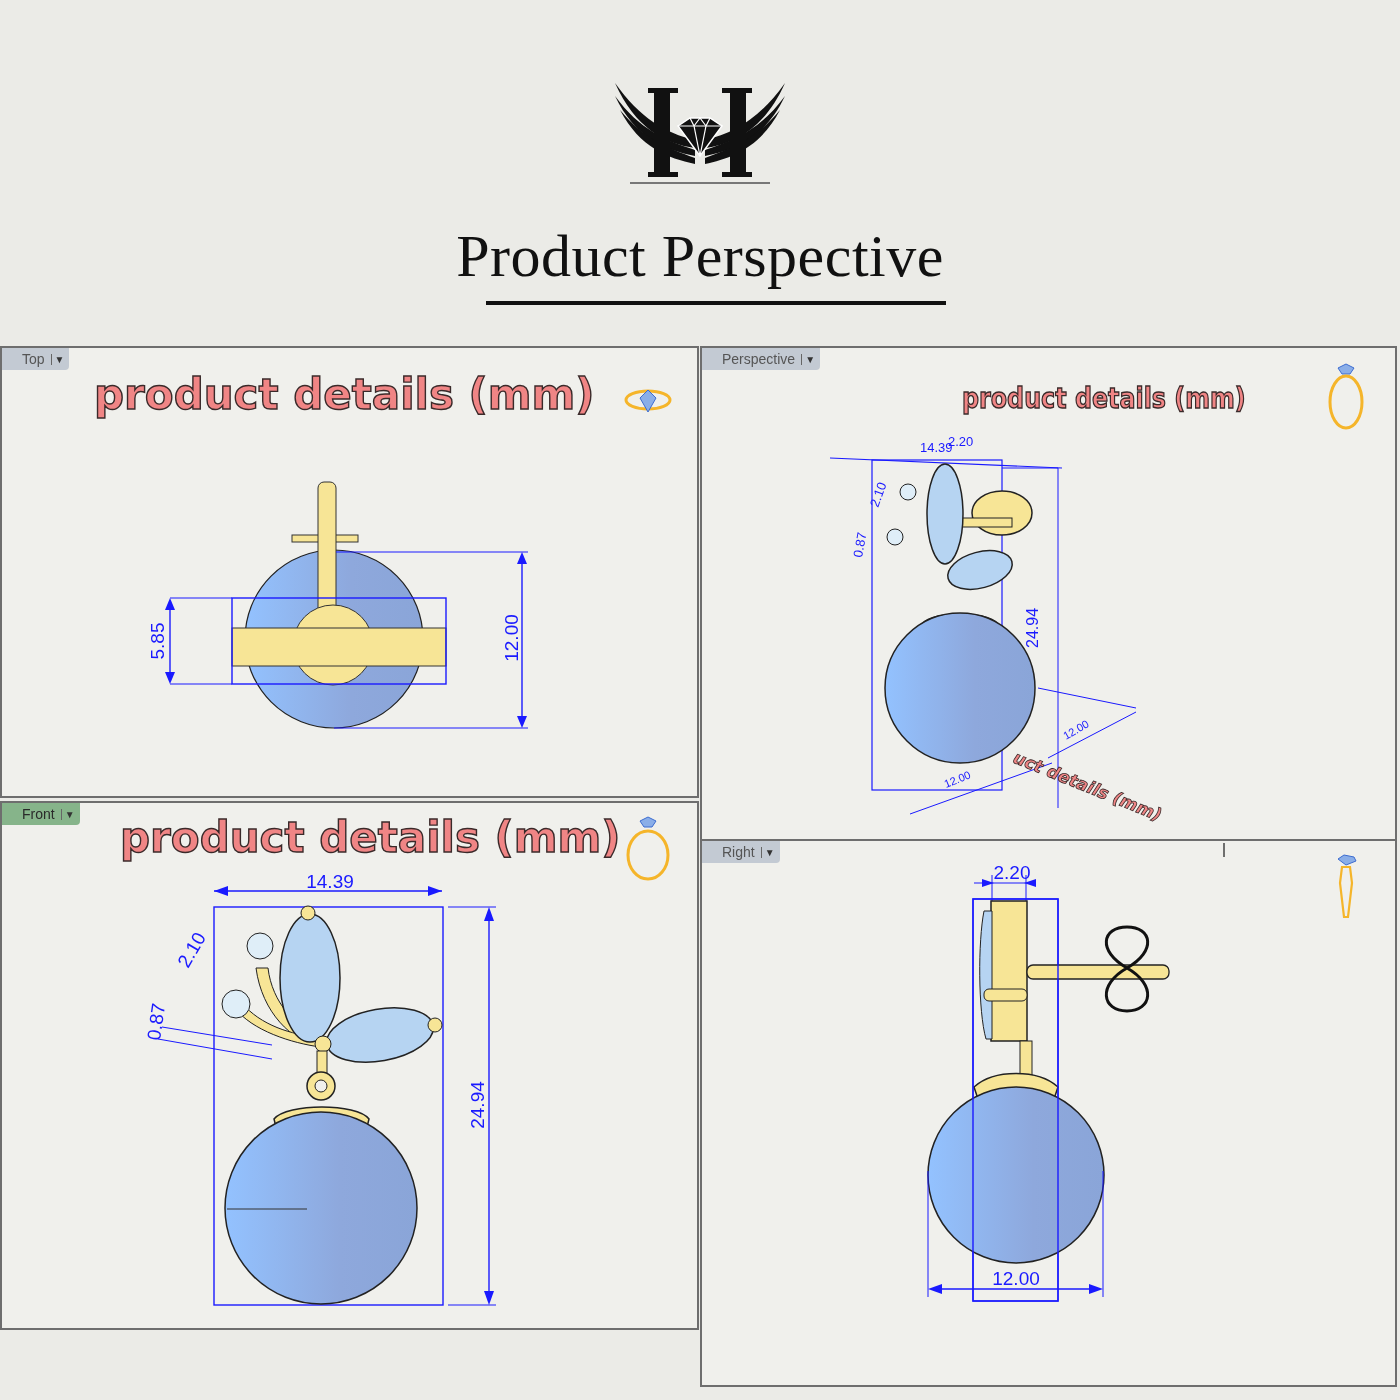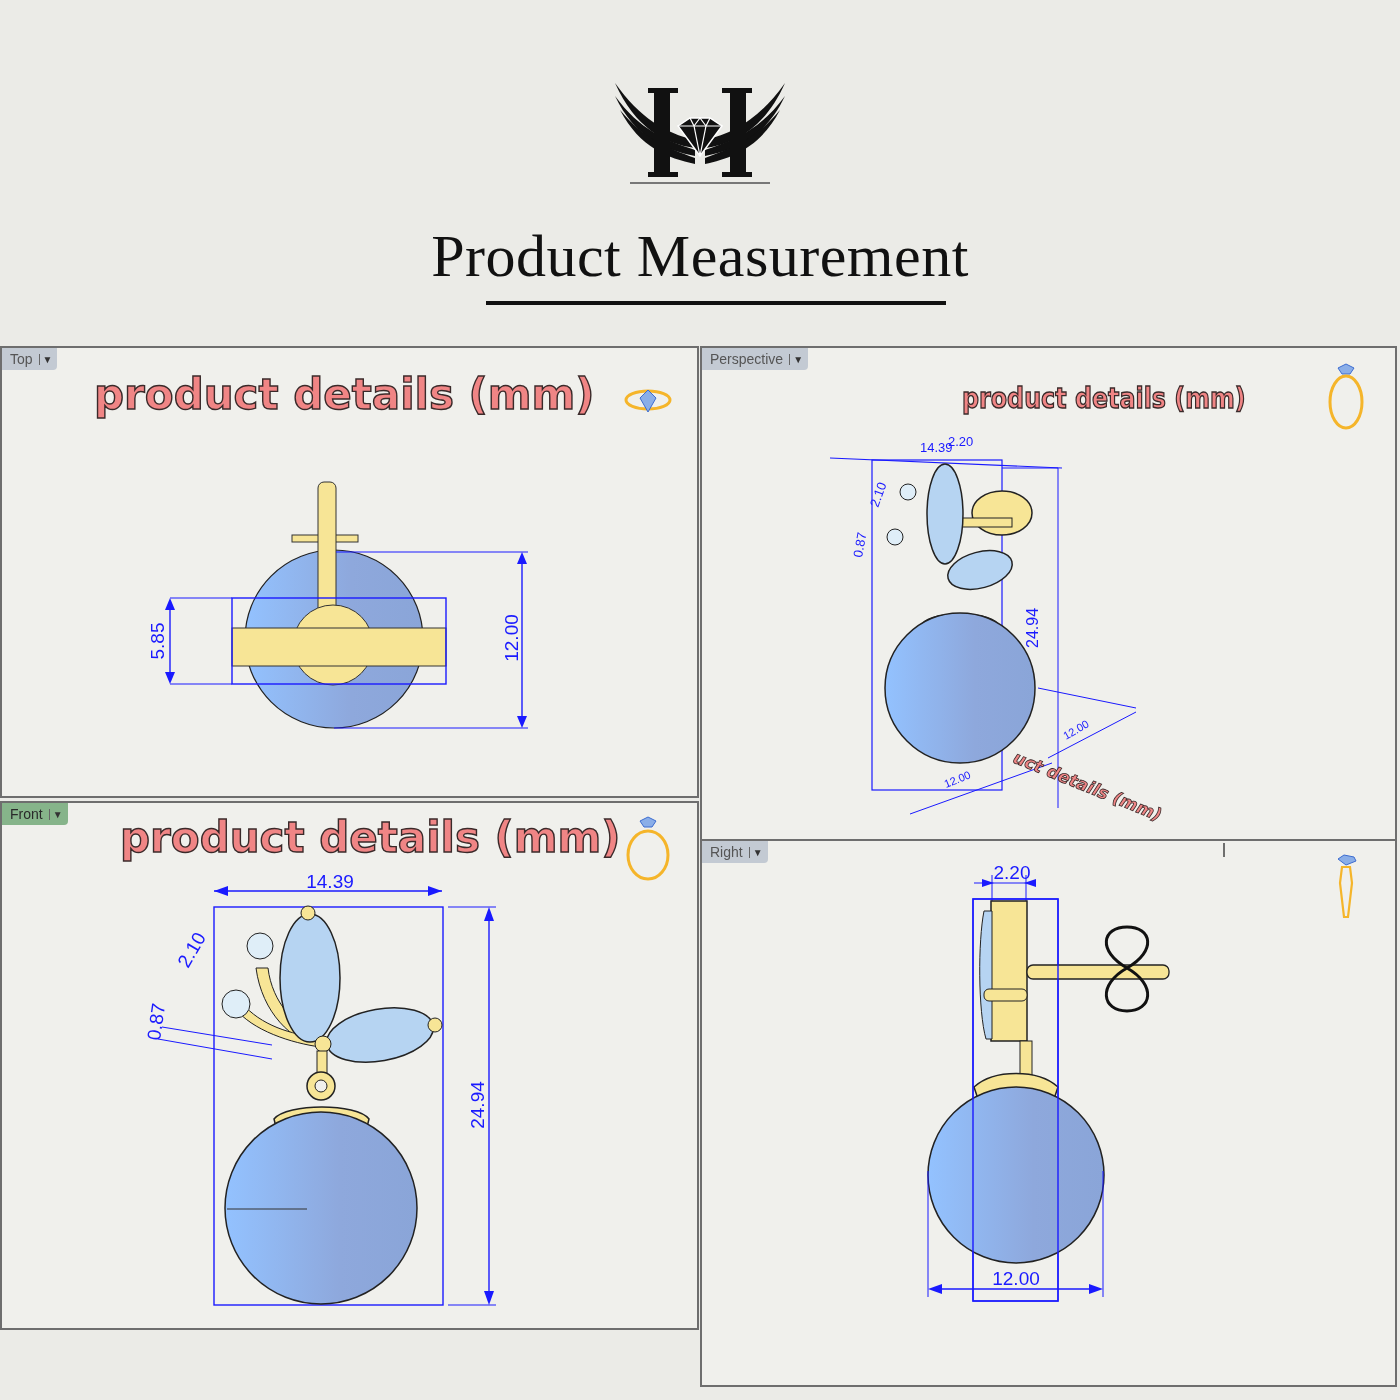--- a/index.html
+++ b/index.html
@@ -1,21 +1,21 @@
 <!DOCTYPE html>
 <html><head>
 <meta charset="utf-8">
 <style>
   html, body { margin:0; padding:0; }
   body { width:1400px; height:1400px; background:#ebebe7; position:relative; overflow:hidden; font-family:"Liberation Sans", sans-serif; }
   .logo { position:absolute; left:610px; top:78px; width:180px; height:110px; }
   .title { position:absolute; left:0; top:222px; width:1400px; text-align:center; font-family:"Liberation Serif", serif; font-size:60px; color:#111; letter-spacing:0.5px; }
   .title-underline { position:absolute; left:486px; top:301px; width:460px; height:4px; background:#111; }
   .panel { position:absolute; background:#f0f0ec; border:2px solid #6e6e6e; box-sizing:border-box; overflow:hidden; }
-  .vp-tab { position:absolute; left:0; top:0; height:22px; padding:0 5px 0 8px; display:flex; align-items:center; font-size:14px; color:#555; background:#c3cad3; border-bottom-right-radius:4px; }
+  .vp-tab { position:absolute; left:0; top:0; height:22px; padding:0 5px 0 20px; display:flex; align-items:center; font-size:14px; color:#555; background:#c3cad3; border-bottom-right-radius:4px; }
   .vp-tab.active { background:#86b48a; color:#2a2a2a;justify-content:center; }
   .vp-tab .caret { margin-left:6px; border-left:1px solid #666; padding-left:3px; font-size:10px; color:#333; }
   .heading { position:absolute; font-family:"DejaVu Sans", sans-serif; font-weight:bold; color:#f08585; -webkit-text-stroke:1.4px #3a2a2a; white-space:nowrap; }
   .svgabs { position:absolute; left:0; top:0; }
   .dim { font-family:"Liberation Sans", sans-serif; fill:#1a1aff; font-size:19px; }
 </style>
 </head>
 <body>
 
 <svg class="logo" viewBox="0 0 180 110">
@@ -35,21 +35,21 @@
   </g>
   <g>
     <polygon points="68,48 80,40 100,40 112,48 90,78" fill="#111" stroke="#fff" stroke-width="1.5"></polygon>
     <polyline points="68,48 112,48" stroke="#fff" stroke-width="1.2" fill="none"></polyline>
     <polyline points="80,40 84,48 90,78 96,48 100,40" stroke="#fff" stroke-width="1.2" fill="none"></polyline>
     <polyline points="84,48 90,40 96,48" stroke="#fff" stroke-width="1.2" fill="none"></polyline>
   </g>
   <rect x="20" y="104" width="140" height="2" fill="#777"></rect>
 </svg>
 
-<div class="title">Product Measurement</div>
+<div class="title">Product Perspective</div>
 <div class="title-underline"></div>
 
 <div class="panel" style="left:0;top:346px;width:699px;height:452px;">
   <div class="vp-tab">
     <span>Top</span>
     <span class="caret">▼</span>
   </div>
   <div class="heading" style="left:92px;top:22px;font-size:42px;">product details (mm)</div>
   <svg class="svgabs" width="699" height="452">
     <g transform="translate(624,40)">

